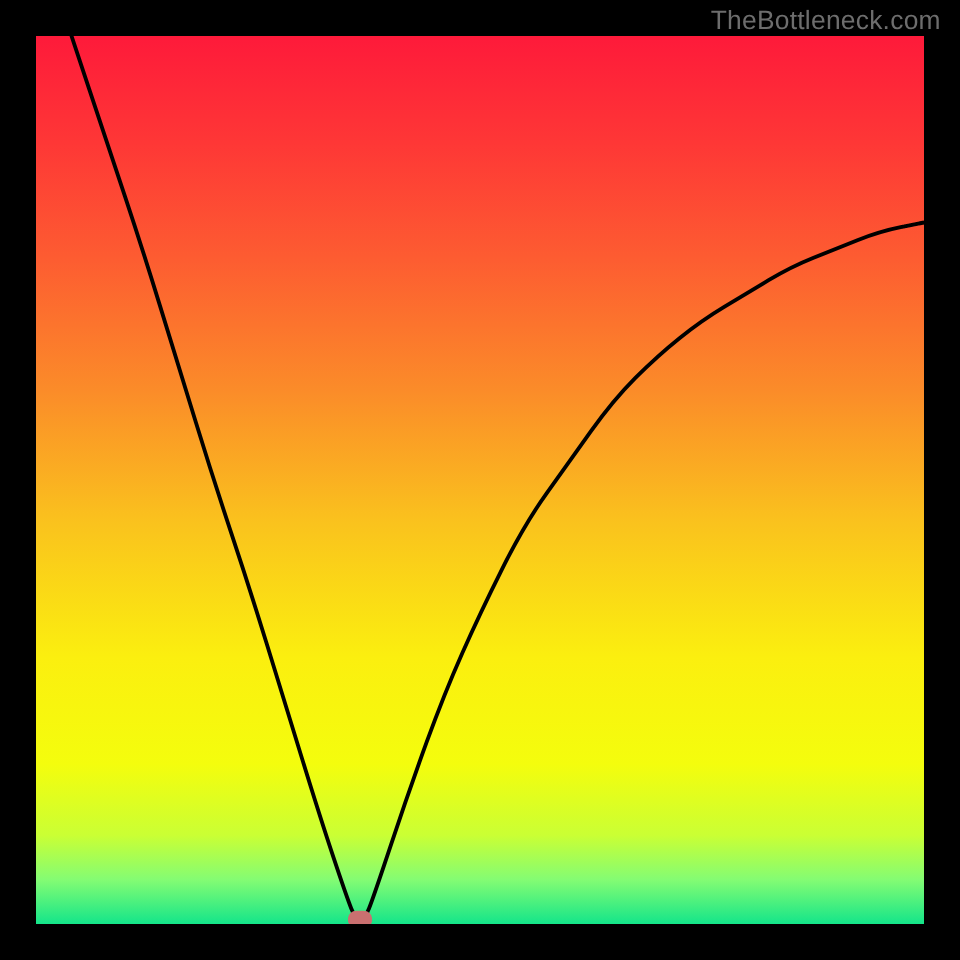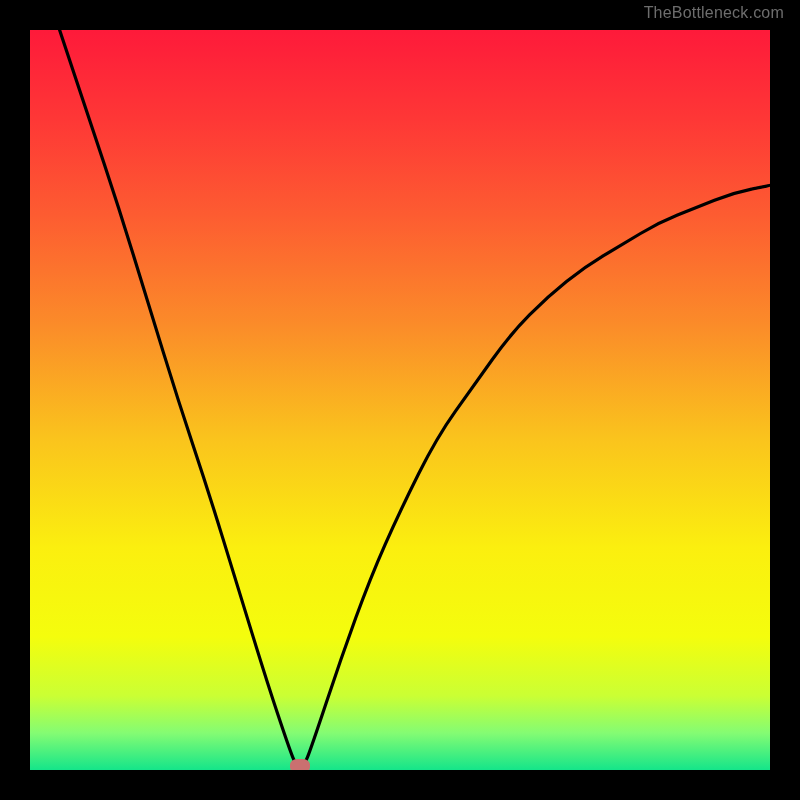--- a/index.html
+++ b/index.html
@@ -15,21 +15,21 @@
     position: relative;
     width: 800px;
     height: 800px;
     background: #000;
   }
   .watermark {
     position: absolute;
     top: 4px;
     right: 16px;
     color: #6d6d6d;
-    font-size: 16px;
+    font-size: 22px;
     font-weight: 500;
     letter-spacing: 0.2px;
     z-index: 5;
   }
   .plot-area {
     position: absolute;
     left: 30px;
     top: 30px;
     width: 740px;
     height: 740px;

